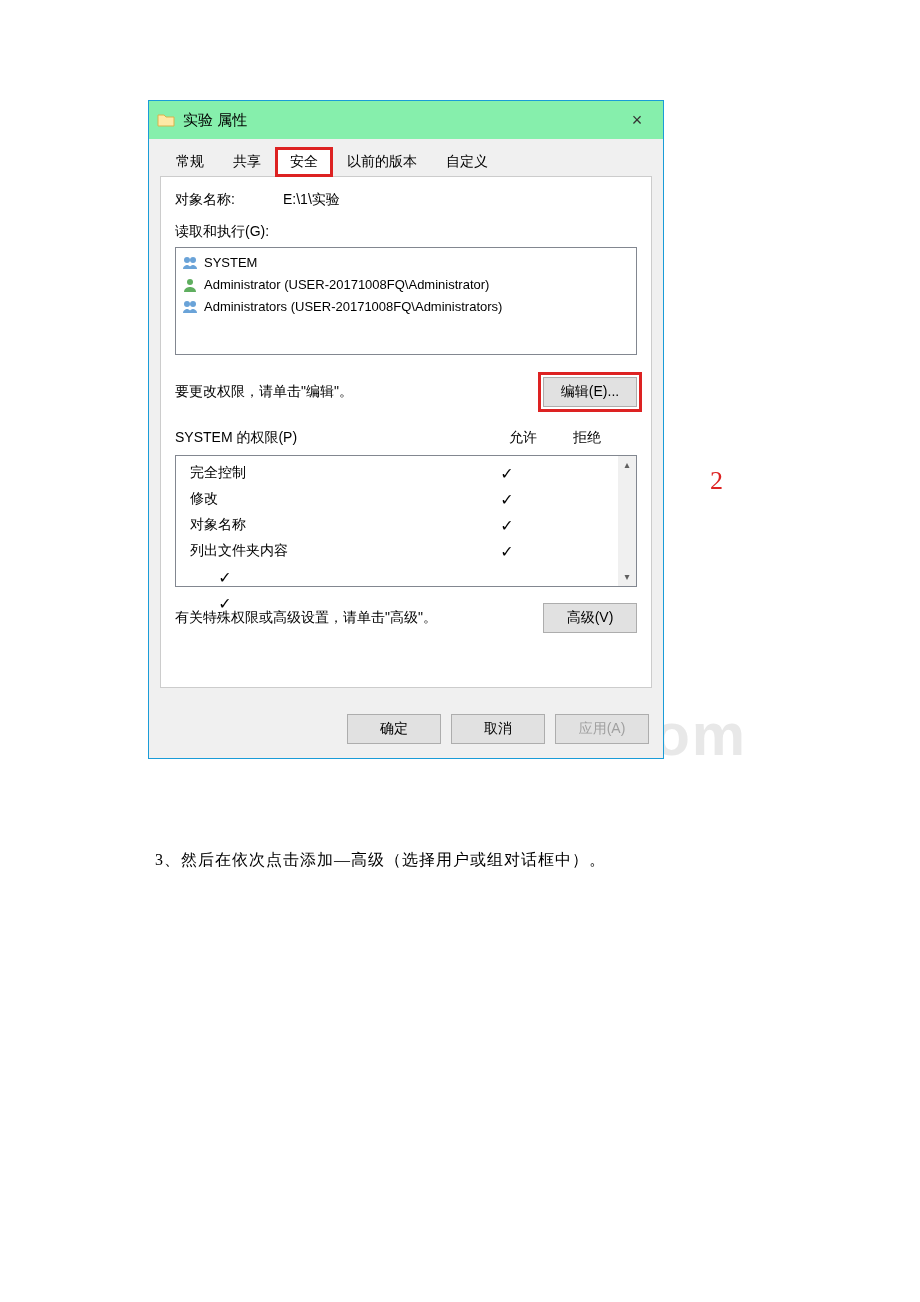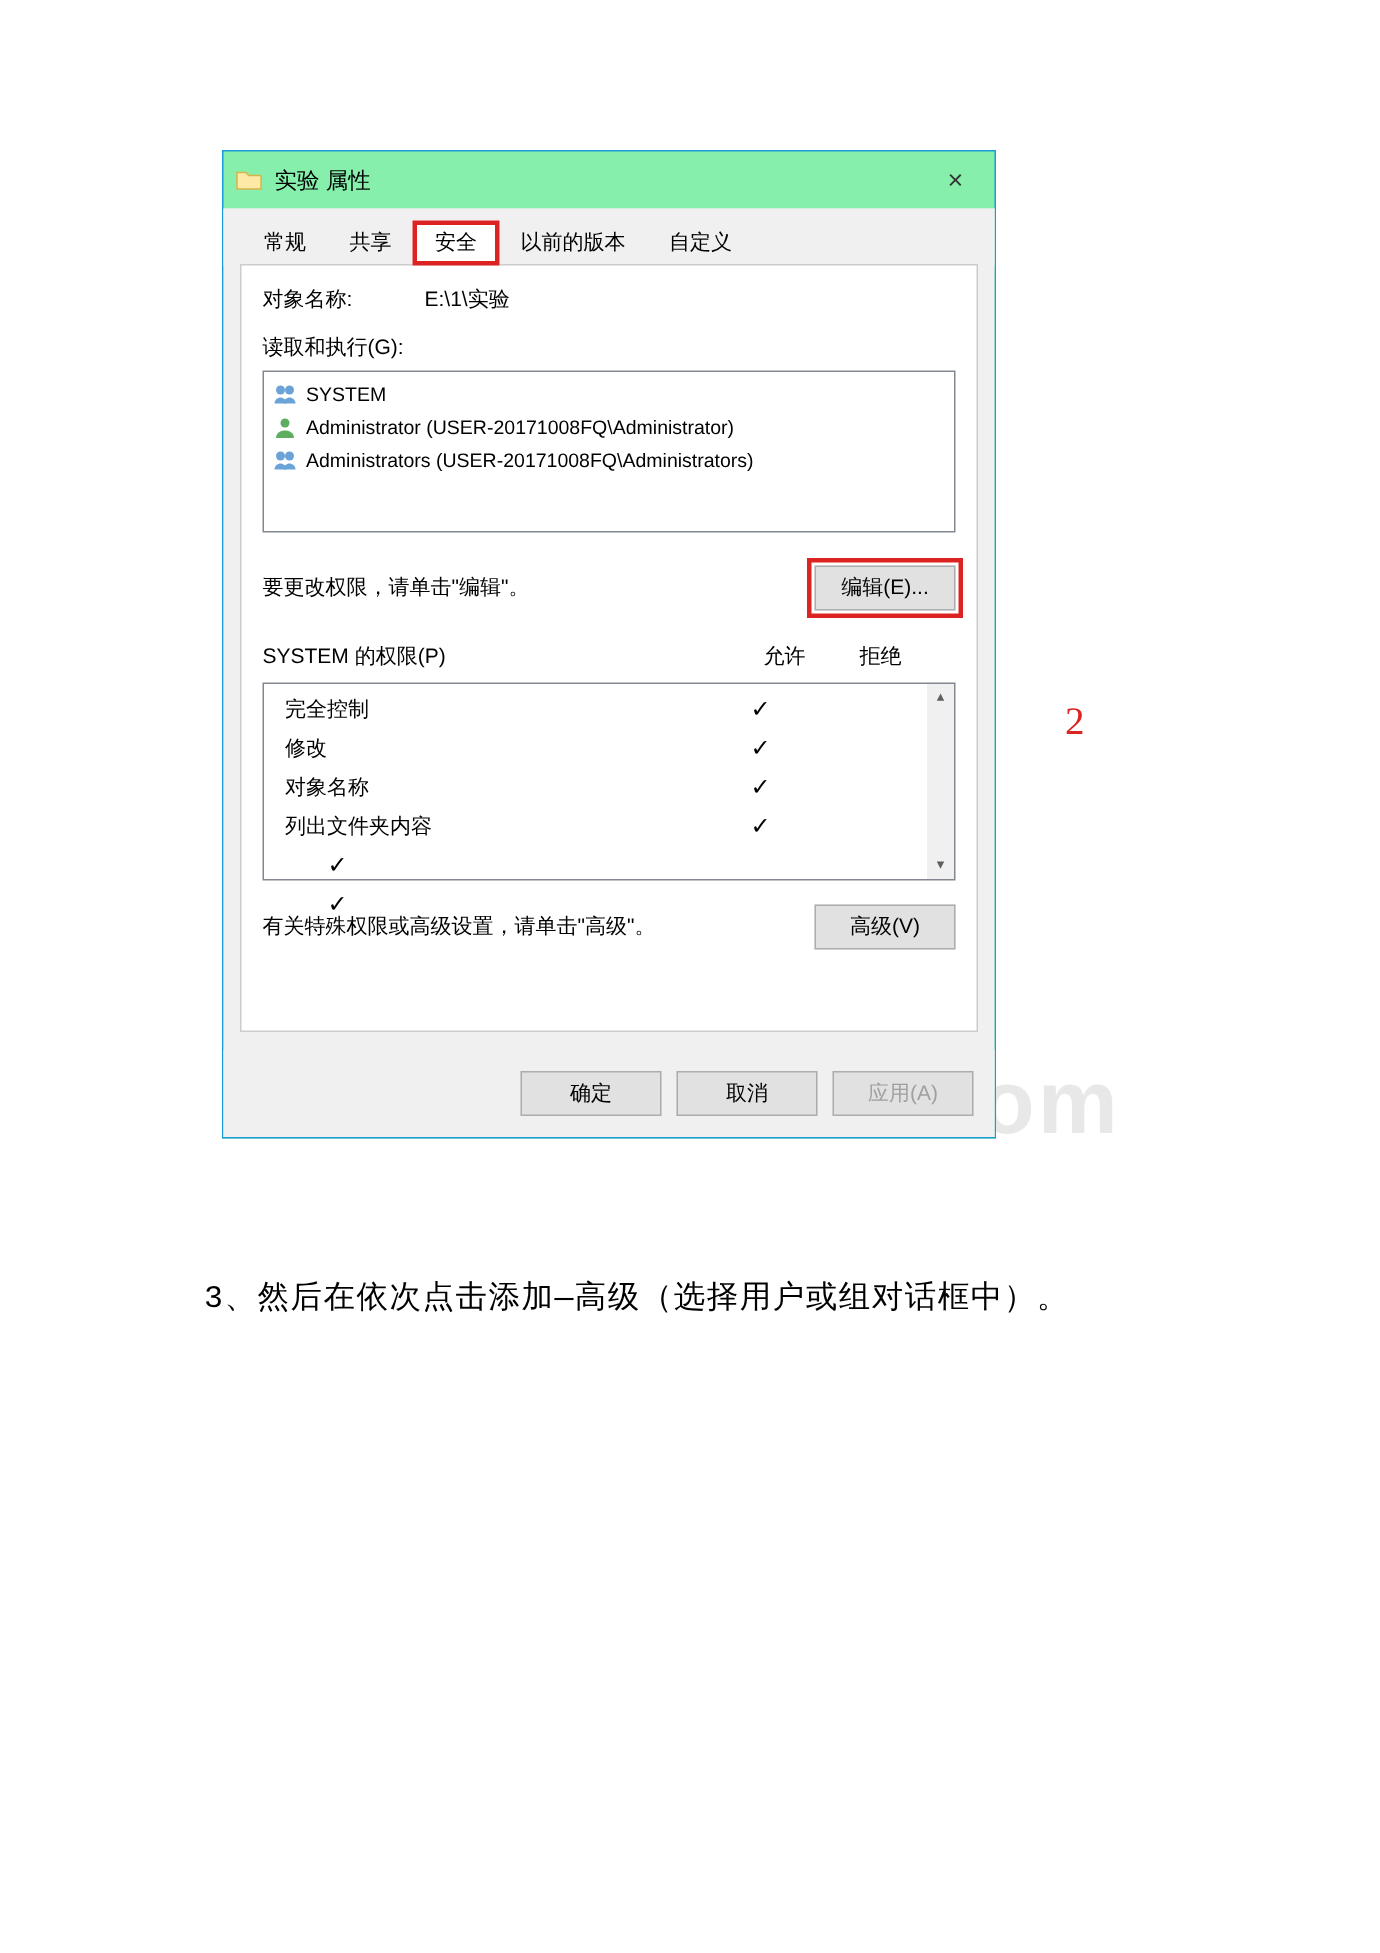--- a/index.html
+++ b/index.html
@@ -193,24 +193,24 @@
       font-size: 60px;
       font-weight: bold;
       color: rgba(190,190,190,0.35);
       letter-spacing: 2px;
       font-family: Arial, sans-serif;
       pointer-events: none;
       z-index: 0;
     }
     .caption {
       position: absolute;
-      left: 136px;
+      left: 155px;
       top: 850px;
-      font-size: 21px;
-      font-family: Liberation Mono, monospace;
+      font-size: 16px;
+      font-family: Liberation Serif, serif;
       letter-spacing: 1px;
     }
   </style>
 </head>
 <body>
 
 <span class="annotation anno-1">1</span>
 <span class="annotation anno-2">2</span>
 
 <div class="watermark">www.bdocx.com</div>

